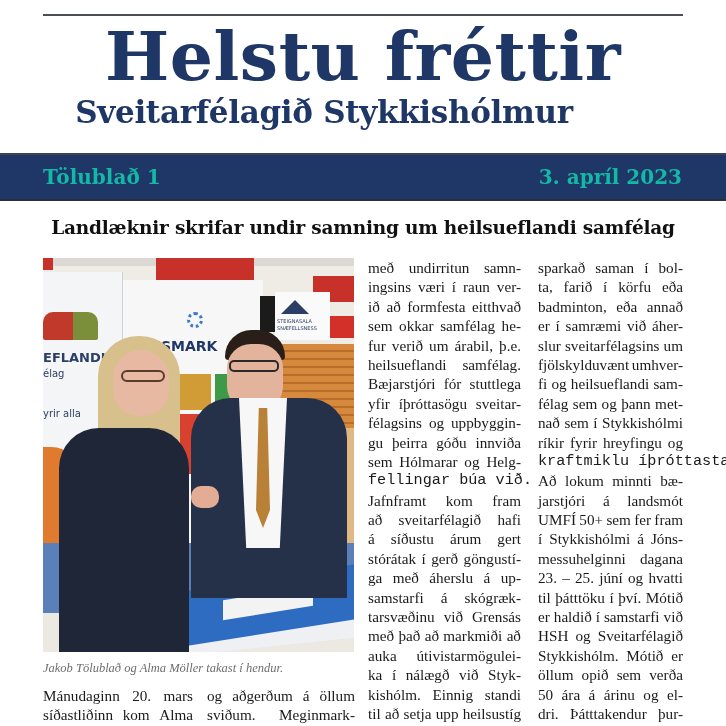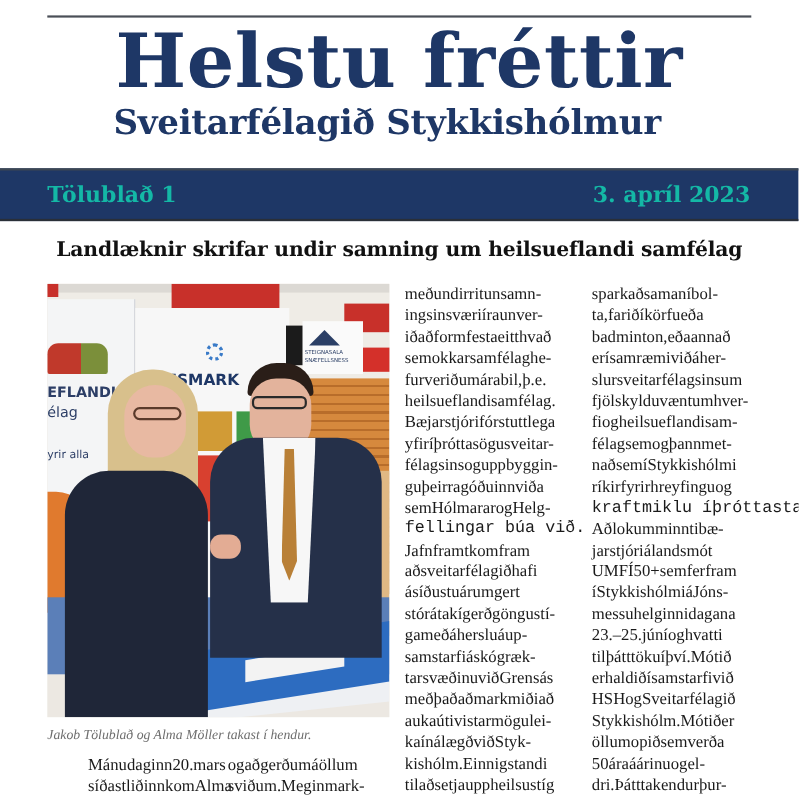--- a/index.html
+++ b/index.html
@@ -9,21 +9,21 @@
     .top-rule { position: absolute; left: 43px; top: 14px; width: 640px; height: 2px; background: #4a4f57; }
 
     .masthead-title {
       position: absolute; left: 0; top: 14px; width: 726px; text-align: center;
       font-family: "DejaVu Serif", "Liberation Serif", serif; font-weight: bold;
       font-size: 68px; line-height: 84px; color: #1e3766; letter-spacing: 0.5px;
     }
     .masthead-sub {
       position: absolute; left: 0; top: 90px; width: 648px; text-align: center;
       font-family: "DejaVu Serif", "Liberation Serif", serif; font-weight: bold;
-      font-size: 31px; line-height: 44px; color: #1e3766; letter-spacing: -0.3px; margin-left: 28px;
+      font-size: 31px; line-height: 44px; color: #1e3766; letter-spacing: -0.3px;
     }
 
     .issue-bar {
       position: absolute; left: 0; top: 153px; width: 726px; height: 48px;
       background: #1e3766; border-top: 2px solid #3c4652; border-bottom: 2px solid #2a2f38;
     }
     .issue-left, .issue-right {
       position: absolute; top: 11px; font-family: "DejaVu Serif", serif; font-weight: bold;
       font-size: 20px; line-height: 22px; color: #14b8a6;
     }
@@ -45,26 +45,26 @@
     .caption {
       position: absolute; left: 43px; top: 659px; width: 320px; font-style: italic;
       font-size: 12.5px; line-height: 18px; color: #6d6d6d;
     }
 
     
     .col {
       position: absolute; font-size: 15.2px; line-height: 19.4px; color: #1a1a1a;
       text-align: justify;
     }
-    .col p { text-align-last: justify; white-space: nowrap; height: 19.4px; display: flex; }
+    .col p { text-align-last: justify; white-space: nowrap; height: 19.4px; display: flex; justify-content: space-between; }
     .col p.last { justify-content: flex-start; font-family: Liberation Mono, monospace; }
     .col p span.w { display: inline-block; }
     .col-2 { left: 368px; top: 258px; width: 153px; }
     .col-3 { left: 538px; top: 258px; width: 145px; }
-    .col-b1 { left: 43px; top: 686px; width: 150px; margin-left: 37px; }
+    .col-b1 { left: 43px; top: 686px; width: 150px; }
     .col-b2 { left: 207px; top: 686px; width: 148px; }
   </style>
 </head>
 <body>
 
 <div class="top-rule"></div>
 <h1 class="masthead-title">Helstu fréttir</h1>
 <h2 class="masthead-sub">Sveitarfélagið Stykkishólmur</h2>
 
 <div class="issue-bar">
@@ -81,21 +81,21 @@
   <div class="ph" style="left:113px;top:0;width:98px;height:32px;background:#c8302a;"></div>
   <div class="ph" style="left:0;top:0;width:10px;height:12px;background:#c8302a;"></div>
   <div class="ph" style="left:270px;top:18px;width:41px;height:26px;background:#c8302a;"></div>
 
   <div class="ph" style="left:218px;top:86px;width:93px;height:196px;background:repeating-linear-gradient(180deg,#d6893d 0 6px,#b86d2a 6px 8px);"></div>
   <div class="ph" style="left:290px;top:170px;width:21px;height:150px;background:#e0b884;"></div>
 
   <div class="ph" style="left:0;top:14px;width:80px;height:330px;background:#f4f5f6;border-right:1px solid #cfd2d6;">
     <div style="position:absolute;left:0;top:40px;width:55px;height:28px;background:linear-gradient(90deg,#c0392b 0 55%,#7b8f3a 55%);border-radius:10px 10px 2px 2px;"></div>
     <div style="position:absolute;left:0;top:78px;font-family:'DejaVu Sans',sans-serif;font-size:13px;color:#2c3e66;font-weight:bold;">EFLANDI</div>
-    <div style="position:absolute;left:0;top:96px;font-family:'DejaVu Sans',sans-serif;font-size:13px;color:#2c3e66;">élag</div>
+    <div style="position:absolute;left:0;top:96px;font-family:'DejaVu Sans',sans-serif;font-size:10px;color:#2c3e66;">élag</div>
     <div style="position:absolute;left:0;top:136px;font-family:'DejaVu Sans',sans-serif;font-size:10px;color:#2c3e66;">yrir alla</div>
     <div style="position:absolute;left:0;top:175px;width:38px;height:110px;background:#e07a2e;border-radius:0 30px 30px 0;"></div>
   </div>
 
   <div class="ph" style="left:80px;top:22px;width:140px;height:300px;background:#f7f7f7;">
     <div style="position:absolute;left:64px;top:32px;width:16px;height:16px;border-radius:50%;border:3px dotted #3a7bc8;"></div>
     <div style="position:absolute;left:24px;top:58px;font-family:'DejaVu Sans',sans-serif;font-size:14px;font-weight:bold;color:#1e3766;">MSMARK</div>
     <div style="position:absolute;left:52px;top:94px;width:36px;height:36px;background:#d19b36;"></div>
     <div style="position:absolute;left:92px;top:94px;width:36px;height:36px;background:#3f9a48;"></div>
     <div style="position:absolute;left:52px;top:134px;width:36px;height:60px;background:#d8402f;"></div>

